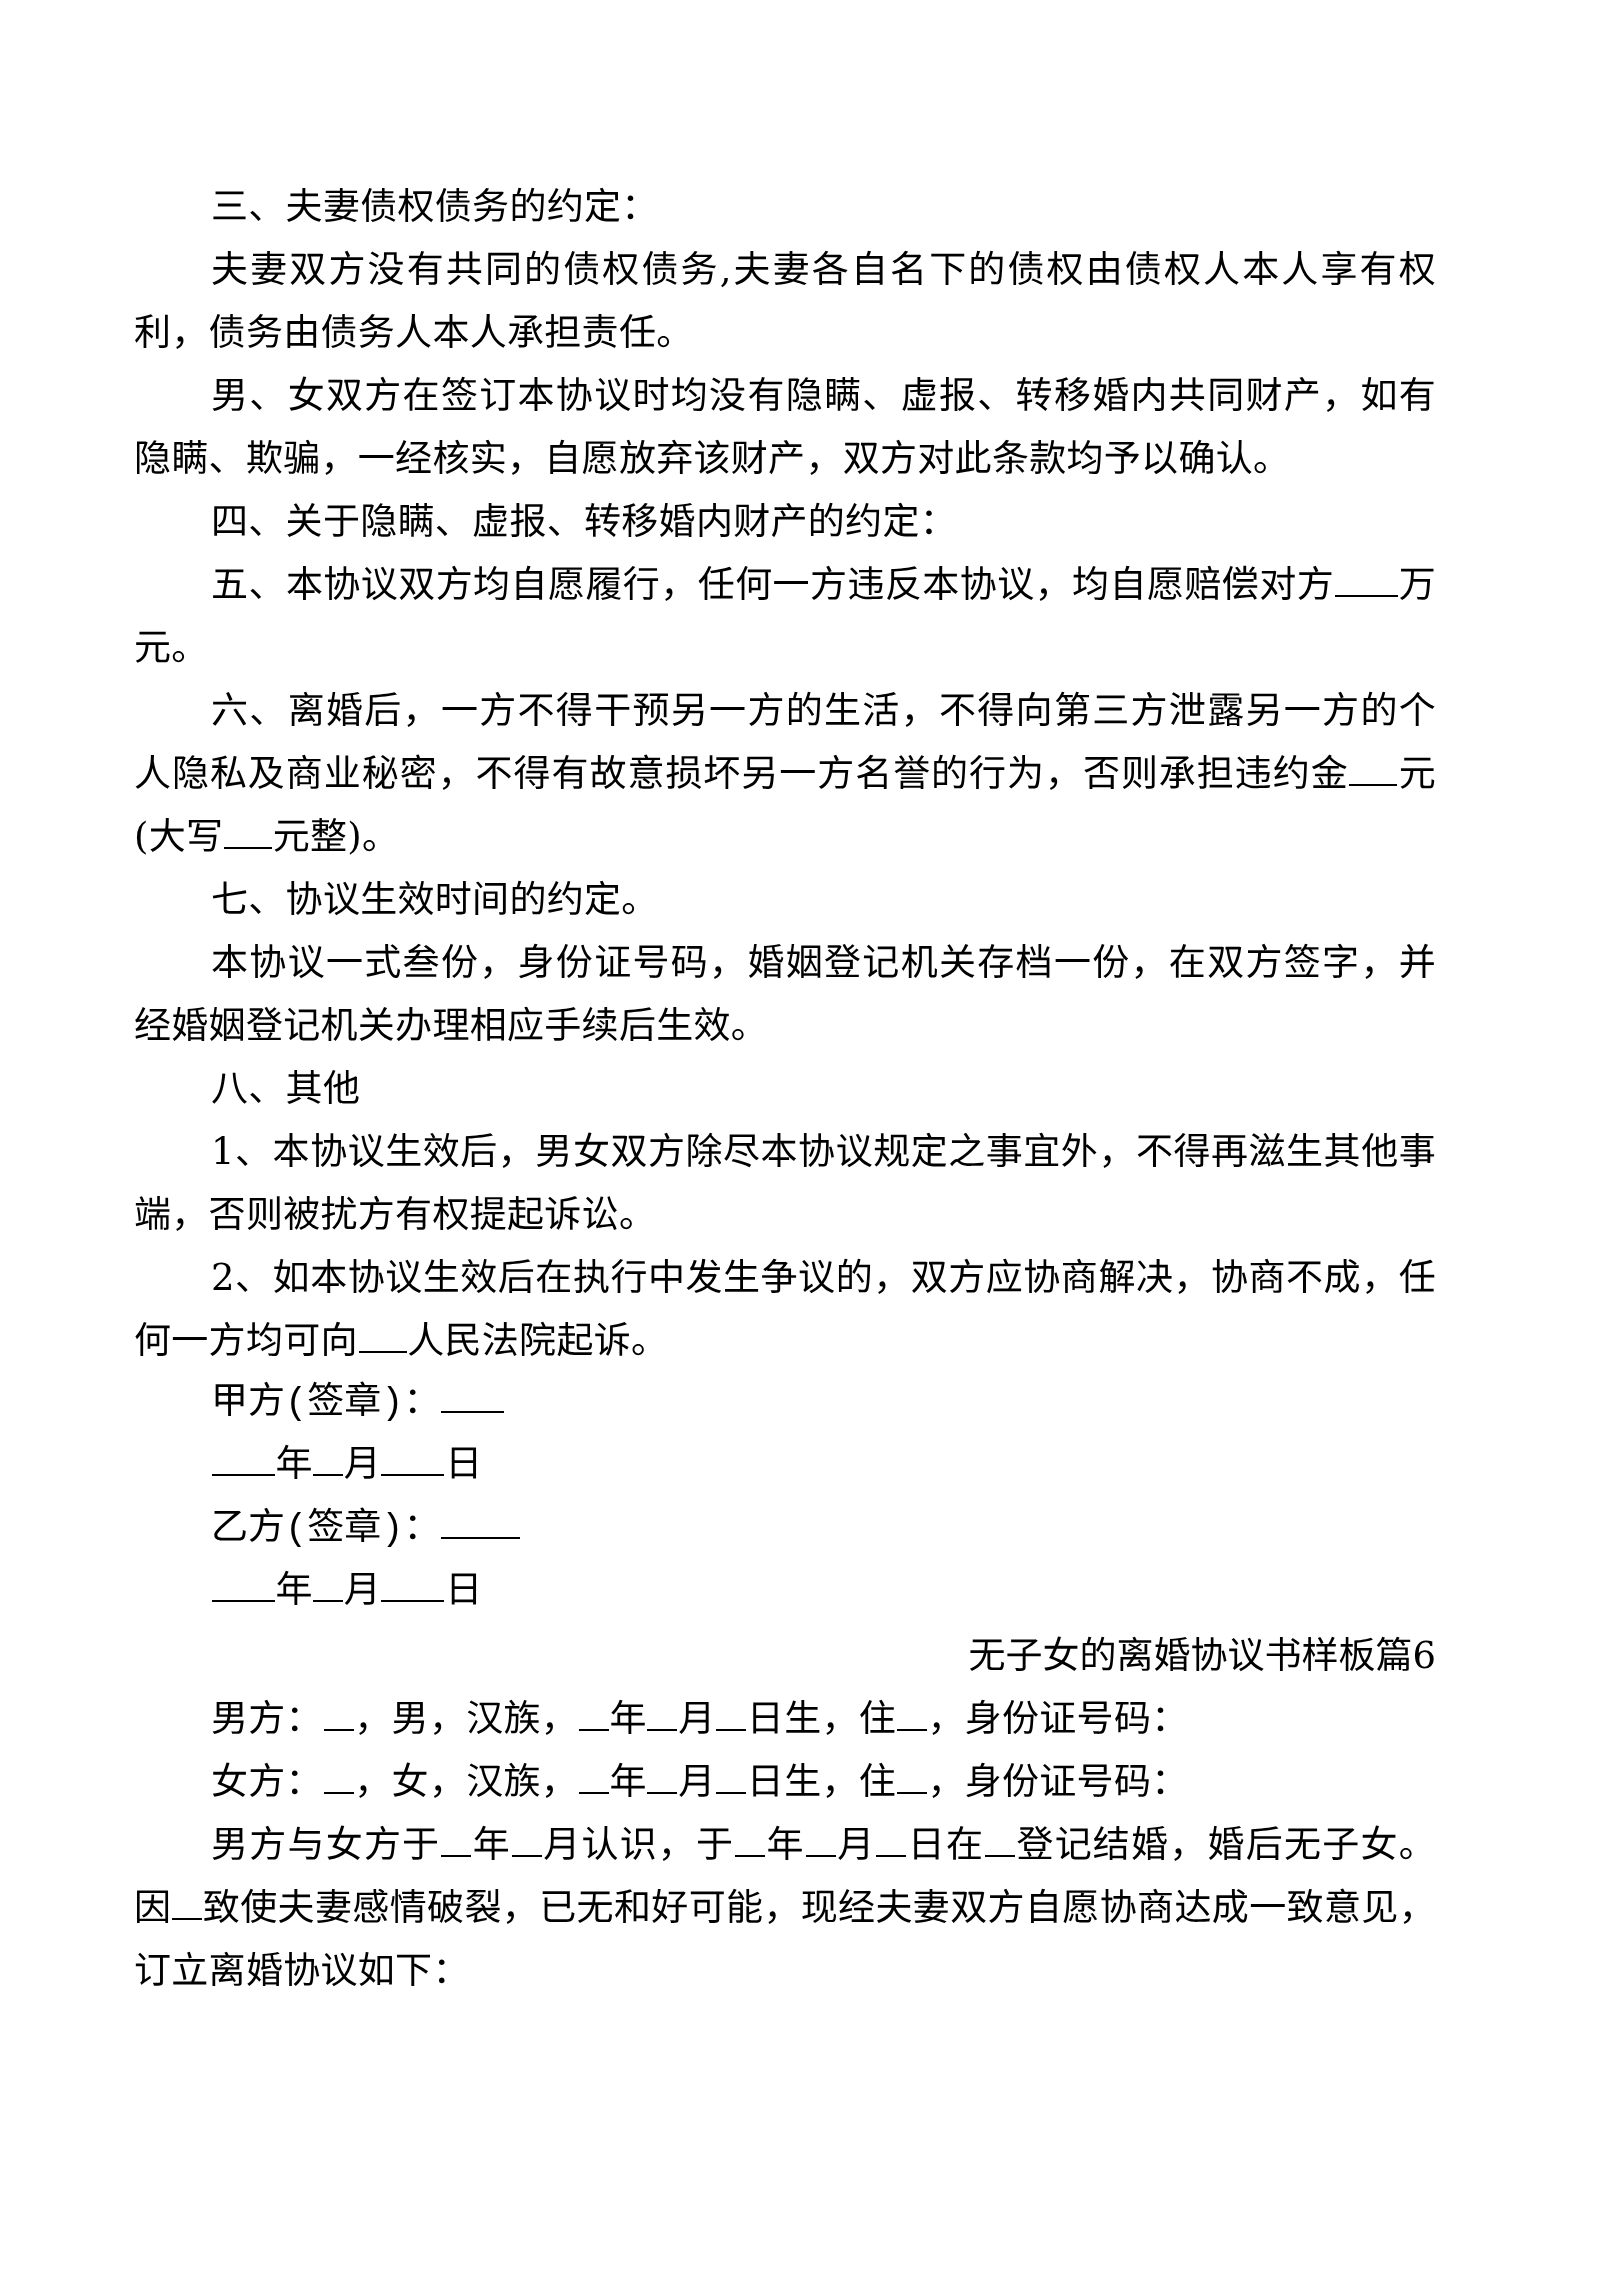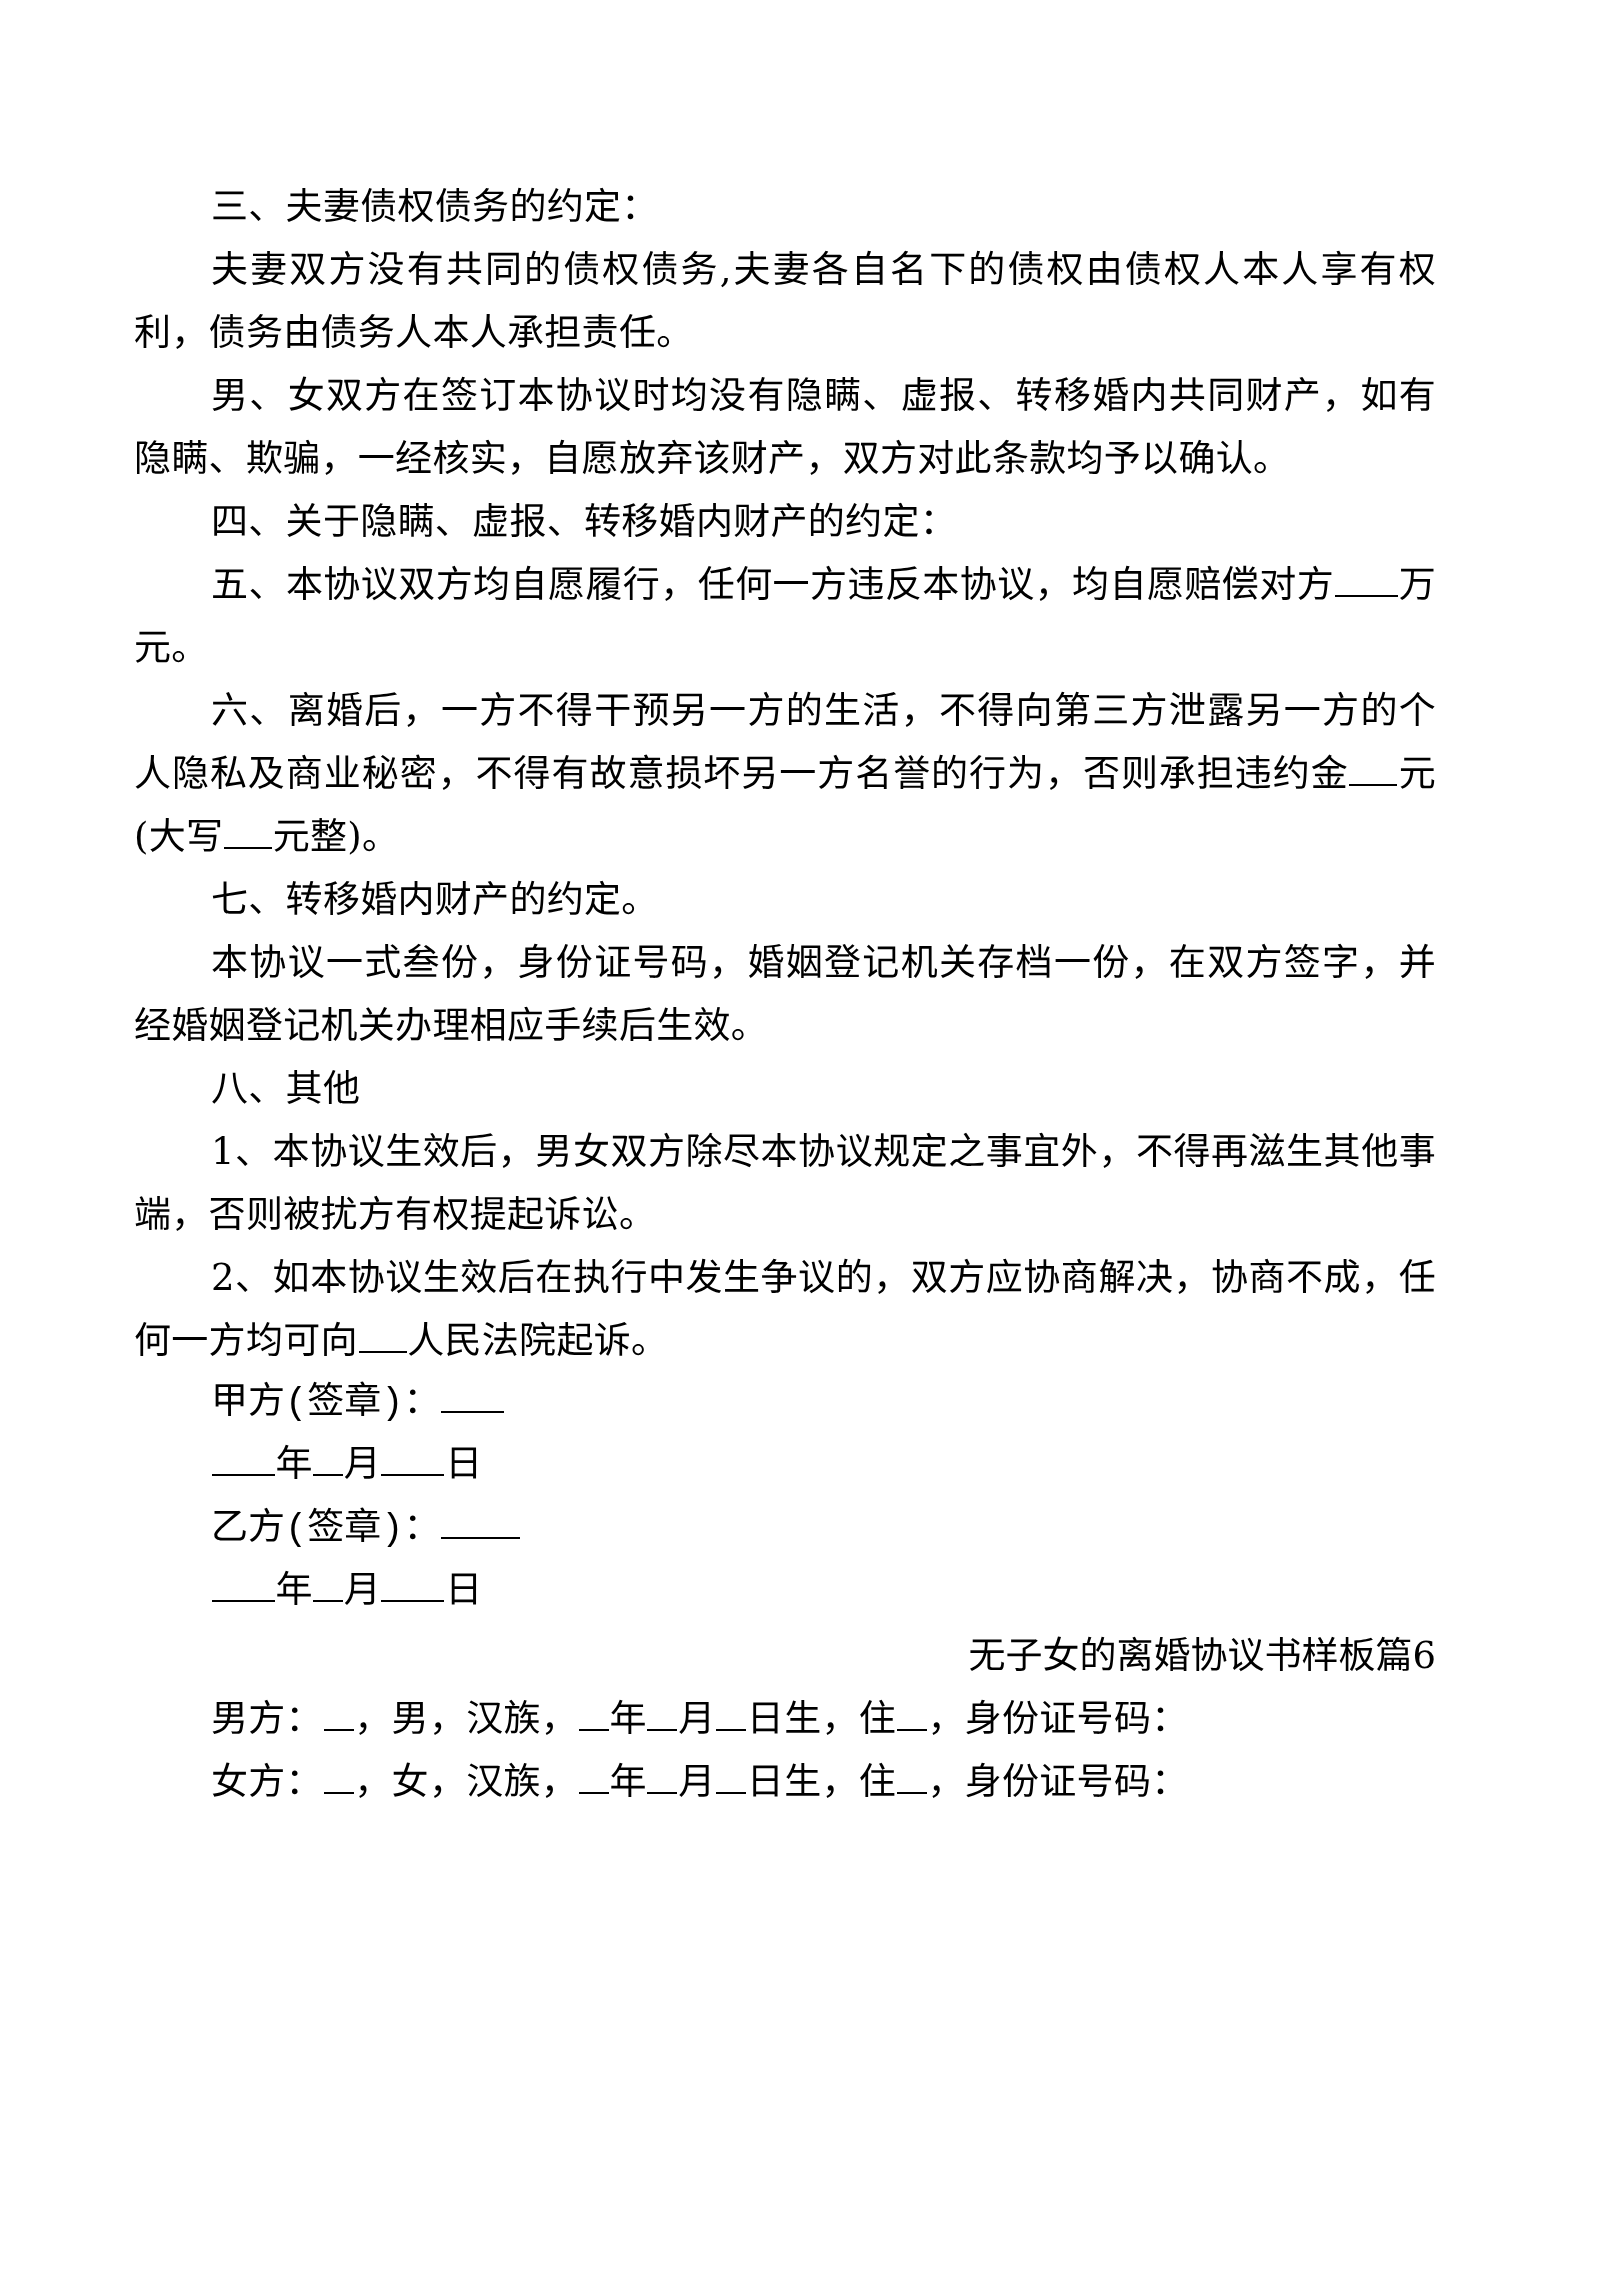--- a/index.html
+++ b/index.html
@@ -76,21 +76,21 @@
     <div class="para indent">夫妻双方没有共同的债权债务,夫妻各自名下的债权由债权人本人享有权利，债务由债务人本人承担责任。</div>
 
     <div class="para indent">男、女双方在签订本协议时均没有隐瞒、虚报、转移婚内共同财产，如有隐瞒、欺骗，一经核实，自愿放弃该财产，双方对此条款均予以确认。</div>
 
     <div class="para indent">四、关于隐瞒、虚报、转移婚内财产的约定：</div>
 
     <div class="para indent">五、本协议双方均自愿履行，任何一方违反本协议，均自愿赔偿对方<span class="blank b-lg"></span>万元。</div>
 
     <div class="para indent">六、离婚后，一方不得干预另一方的生活，不得向第三方泄露另一方的个人隐私及商业秘密，不得有故意损坏另一方名誉的行为，否则承担违约金<span class="blank b-md"></span>元(大写<span class="blank b-md"></span>元整)。</div>
 
-    <div class="para indent">七、转移婚内财产的约定。</div>
+    <div class="para indent">七、协议生效时间的约定。</div>
 
     <div class="para indent">本协议一式叁份，身份证号码，婚姻登记机关存档一份，在双方签字，并经婚姻登记机关办理相应手续后生效。</div>
 
     <div class="para indent">八、其他</div>
 
     <div class="para indent">1、本协议生效后，男女双方除尽本协议规定之事宜外，不得再滋生其他事端，否则被扰方有权提起诉讼。</div>
 
     <div class="para indent">2、如本协议生效后在执行中发生争议的，双方应协商解决，协商不成，任何一方均可向<span class="blank b-md"></span>人民法院起诉。</div>
 
     <div class="sig-line">甲方(签章)：<span class="blank b-lg"></span></div>
@@ -100,16 +100,17 @@
     <div class="sig-line">乙方(签章)：<span class="blank b-xl"></span></div>
 
     <div class="sig-line"><span class="blank b-lg"></span>年<span class="blank b-sm"></span>月<span class="blank b-lg"></span>日</div>
 
     <div class="title-line">无子女的离婚协议书样板篇6</div>
 
     <div class="para indent">男方：<span class="blank b-sm"></span>，男，汉族，<span class="blank b-sm"></span>年<span class="blank b-sm"></span>月<span class="blank b-sm"></span>日生，住<span class="blank b-sm"></span>，身份证号码：</div>
 
     <div class="para indent">女方：<span class="blank b-sm"></span>，女，汉族，<span class="blank b-sm"></span>年<span class="blank b-sm"></span>月<span class="blank b-sm"></span>日生，住<span class="blank b-sm"></span>，身份证号码：</div>
 
+    <div class="para indent">男方与女方于<span class="blank b-sm"></span>年<span class="blank b-sm"></span>月认识，于<span class="blank b-sm"></span>年<span class="blank b-sm"></span>月<span class="blank b-sm"></span>日在<span class="blank b-sm"></span>登记结婚，婚后无子女。因<span class="blank b-sm"></span>致使夫妻感情破裂，已无和好可能，现经夫妻双方自愿协商达成一致意见，订立离婚协议如下：</div>
 
   </div>
 </div>
 
 
 </body></html>

